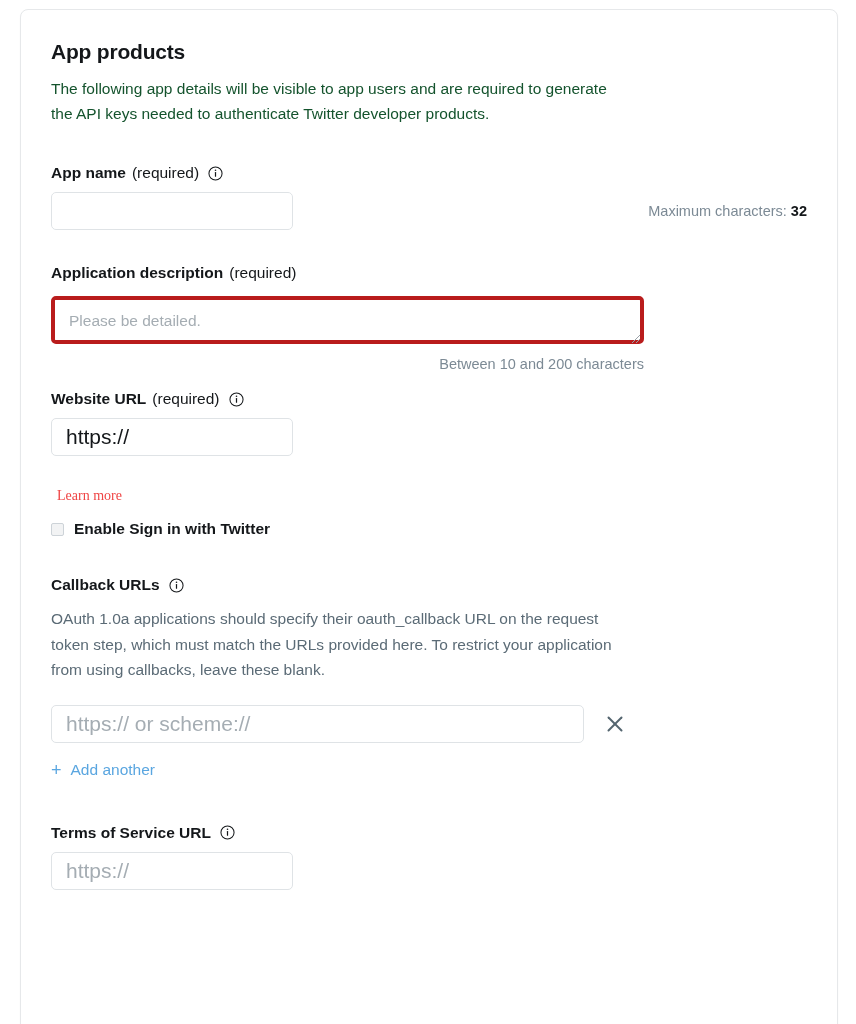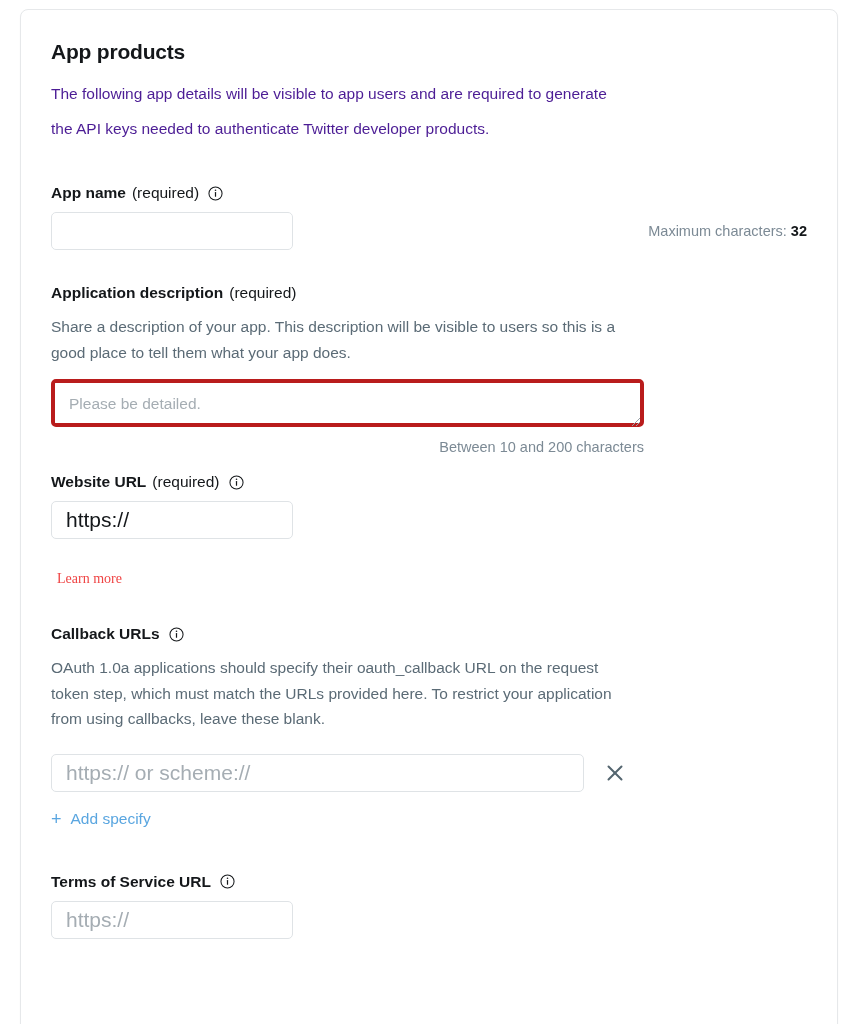--- a/index.html
+++ b/index.html
@@ -45,22 +45,22 @@
   .section-title {
     font-size: 21px;
     font-weight: bold;
     color: #14171a;
     letter-spacing: -0.2px;
     margin: 0 0 12px 0;
   }
 
   .help-text {
     font-size: 15.5px;
-    line-height: 35px;
-    color: #4c1d95;
+    line-height: 25px;
+    color: #14532d;
     margin: 0;
     max-width: 580px;
   }
 
   .desc-text {
     font-size: 15.5px;
     line-height: 25.5px;
     color: #5b6b76;
     margin: 0;
     max-width: 585px;
@@ -238,21 +238,20 @@
             <b>32</b>
           </div>
         </div>
       </div>
 
       <div class="mt-34">
         <div class="field-label">
           <span>Application description</span>
           <span class="req">(required)</span>
         </div>
-        <p class="desc-text mt-12">Share a description of your app. This description will be visible to users so this is a good place to tell them what your app does.</p>
         <div class="textarea-wrap mt-14">
           <textarea class="textarea" placeholder="Please be detailed." style=""></textarea>
           <span class="resize-grip">
             <svg width="12" height="12" viewBox="0 0 12 12" aria-hidden="true">
               <line x1="11" y1="3" x2="3" y2="11" stroke="#9aa2a8" stroke-width="1"></line>
               <line x1="11" y1="7" x2="7" y2="11" stroke="#9aa2a8" stroke-width="1"></line>
             </svg>
           </span>
         </div>
         <div class="counter-right mt-12" style="width:593px;">Between 10 and 200 characters</div>
@@ -270,20 +269,24 @@
             </svg>
           </span>
         </div>
         <input class="text-input w-small mt-10" type="text" value="https://" style="">
       </div>
 
       <div class="mt-30">
         <div class="mt-8" style="padding-left:6px;">
           <a class="link">Learn more</a>
         </div>
+        <div class="checkbox-row mt-16">
+          <span class="checkbox"></span>
+          <span class="checkbox-label">Enable Sign in with Twitter</span>
+        </div>
       </div>
 
       <div class="mt-38">
         <div class="field-label">
           <span>Callback URLs</span>
           <span class="info-icon">
             <svg width="15" height="15" viewBox="0 0 16 16" aria-hidden="true">
               <circle cx="8" cy="8" r="7" fill="none" stroke="#14171a" stroke-width="1.1"></circle>
               <circle cx="8" cy="4.6" r="0.85" fill="#14171a"></circle>
               <rect x="7.35" y="6.4" width="1.3" height="5" rx="0.55" fill="#14171a"></rect>
@@ -297,21 +300,21 @@
           <span class="close-x">
             <svg width="22" height="22" viewBox="0 0 22 22" aria-hidden="true">
               <line x1="4.5" y1="4.5" x2="17.5" y2="17.5" stroke="#54656f" stroke-width="2" stroke-linecap="round"></line>
               <line x1="17.5" y1="4.5" x2="4.5" y2="17.5" stroke="#54656f" stroke-width="2" stroke-linecap="round"></line>
             </svg>
           </span>
         </div>
 
         <div class="add-another mt-18">
           <span class="plus-glyph">+</span>
-          <span>Add specify</span>
+          <span>Add another</span>
         </div>
       </div>
 
       <div class="mt-44">
         <div class="field-label">
           <span>Terms of Service URL</span>
           <span class="info-icon">
             <svg width="15" height="15" viewBox="0 0 16 16" aria-hidden="true">
               <circle cx="8" cy="8" r="7" fill="none" stroke="#14171a" stroke-width="1.1"></circle>
               <circle cx="8" cy="4.6" r="0.85" fill="#14171a"></circle>

